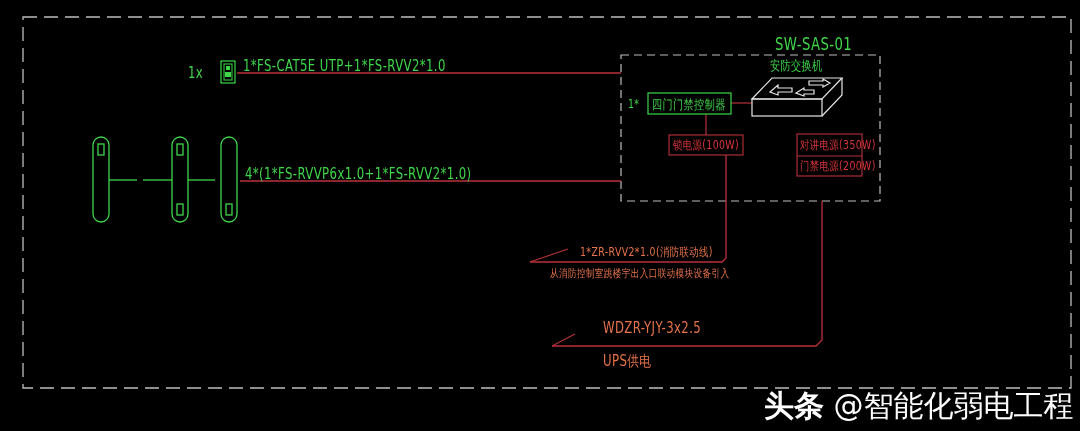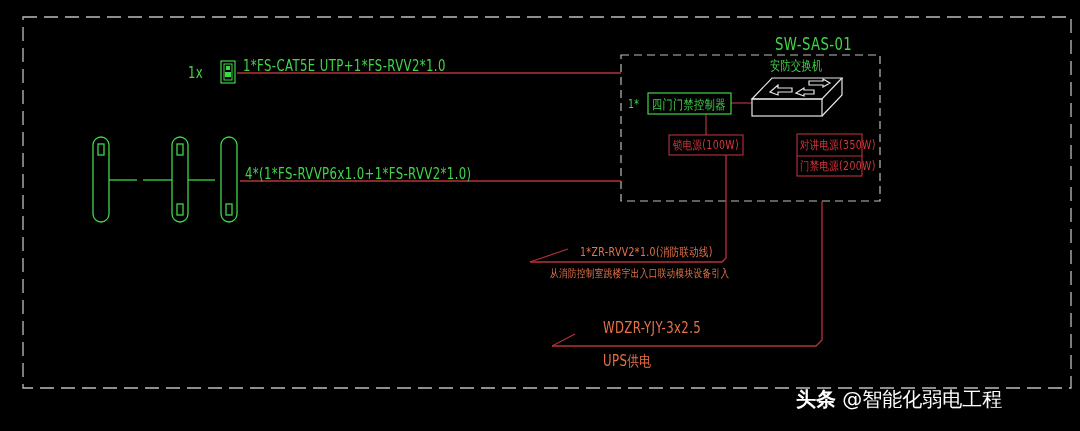--- a/index.html
+++ b/index.html
@@ -5,21 +5,21 @@
   html, body { margin:0; padding:0; background:#000; }
   body { width:1080px; height:431px; position:relative; overflow:hidden;
          font-family:"Liberation Sans", "DejaVu Sans", sans-serif; }
   .abs { position:absolute; }
   .green { color:#3fd64a; }
   .red { color:#d8353a; }
   .orange { color:#e8734a; }
   .cad-text { font-family:"DejaVu Sans", sans-serif; letter-spacing:0.5px; white-space:nowrap;
               transform:scaleX(0.78); transform-origin:left center; }
   svg.canvas { position:absolute; left:0; top:0; }
-  .watermark { position:absolute; left:796px; top:386px; font-size:20px; color:#fff; white-space:nowrap;
+  .watermark { position:absolute; left:764px; top:386px; font-size:30px; color:#fff; white-space:nowrap;
                font-family:"DejaVu Sans", sans-serif; }
   .watermark b { font-weight:bold; }
 </style>
 </head>
 <body>
 
 <svg class="canvas" width="1080" height="431">
 
   <rect x="23" y="17" width="1048" height="371" fill="none" stroke="#bdbdbd" stroke-width="1.3" stroke-dasharray="14,7"></rect>
 

